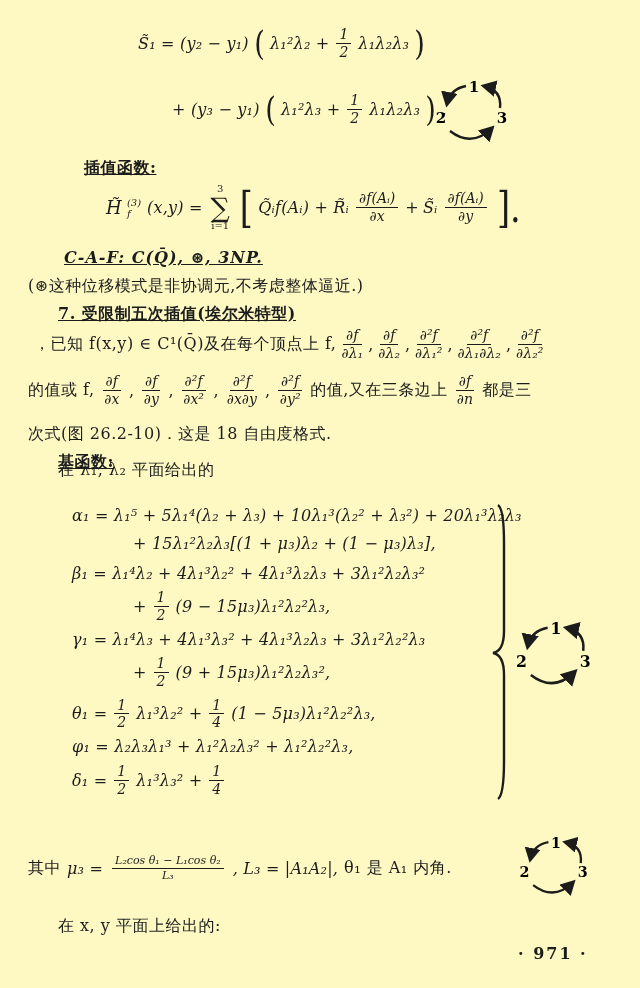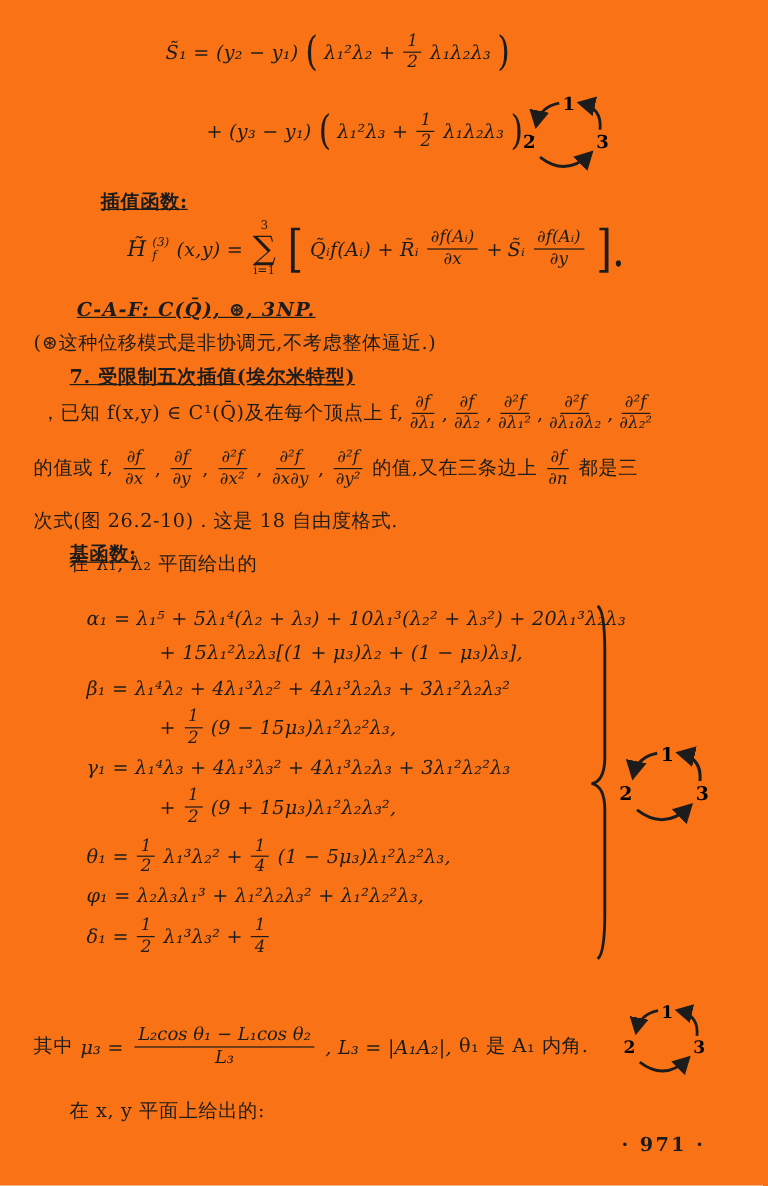--- a/index.html
+++ b/index.html
@@ -1,18 +1,18 @@
 <!DOCTYPE html>
 <html><head>
 <meta charset="utf-8">
 <style>
   html,body{margin:0;padding:0;background:#e8e6e0;}
   .page{
     width:640px;height:988px;position:relative;margin:0 auto;
-    background:#f97316;color:#1c1c1c;
+    background:#fef9c3;color:#1c1c1c;
     font-family:"DejaVu Serif","DejaVu Sans",serif;
     font-size:16px;overflow:hidden;
   }
   .abs{position:absolute;white-space:nowrap;}
   .row{display:flex;align-items:center;gap:4px;}
   .math{font-style:italic;letter-spacing:0.2px;}
   .cjk{font-style:normal;letter-spacing:0.5px;}
   .bold{font-weight:bold;text-decoration:underline;}
   .frac{display:inline-flex;flex-direction:column;align-items:center;
         font-size:14px;line-height:1.05;margin:0 3px;font-style:italic;}
@@ -241,21 +241,21 @@
     <text x="9" y="47" font-size="15" text-anchor="middle">2</text>
     <text x="70" y="47" font-size="15" text-anchor="middle">3</text>
     <path d="M34 10 Q 18 13 15 28" fill="none" stroke="#1c1c1c" stroke-width="2.4" marker-end="url(#ah2)"></path>
     <path d="M18 55 Q 40 72 60 52" fill="none" stroke="#1c1c1c" stroke-width="2.4" marker-end="url(#ah2)"></path>
     <path d="M68 32 Q 70 14 52 10" fill="none" stroke="#1c1c1c" stroke-width="2.4" marker-end="url(#ah2)"></path>
   </svg>
 
   <div class="abs row" style="left:28px;top:855px;gap:6px;">
     <span class="cjk">其中</span>
     <span class="math">μ₃ =</span>
-    <span class="frac" style="font-size:15px;">
+    <span class="frac" style="font-size:11px;">
         <span class="fn">L₂cos θ₁ − L₁cos θ₂</span>
         <span class="fd">L₃</span>
       </span>
     <span class="math">, L₃ = |A₁A₂|,</span>
     <span class="cjk">θ₁ 是 A₁ 内角.</span>
   </div>
 
   <svg class="abs" style="left:516px;top:832px;" width="80" height="70" viewBox="0 0 84 72">
     <defs>
       <marker id="ah3" markerWidth="7" markerHeight="7" refX="5" refY="3.5" orient="auto">

